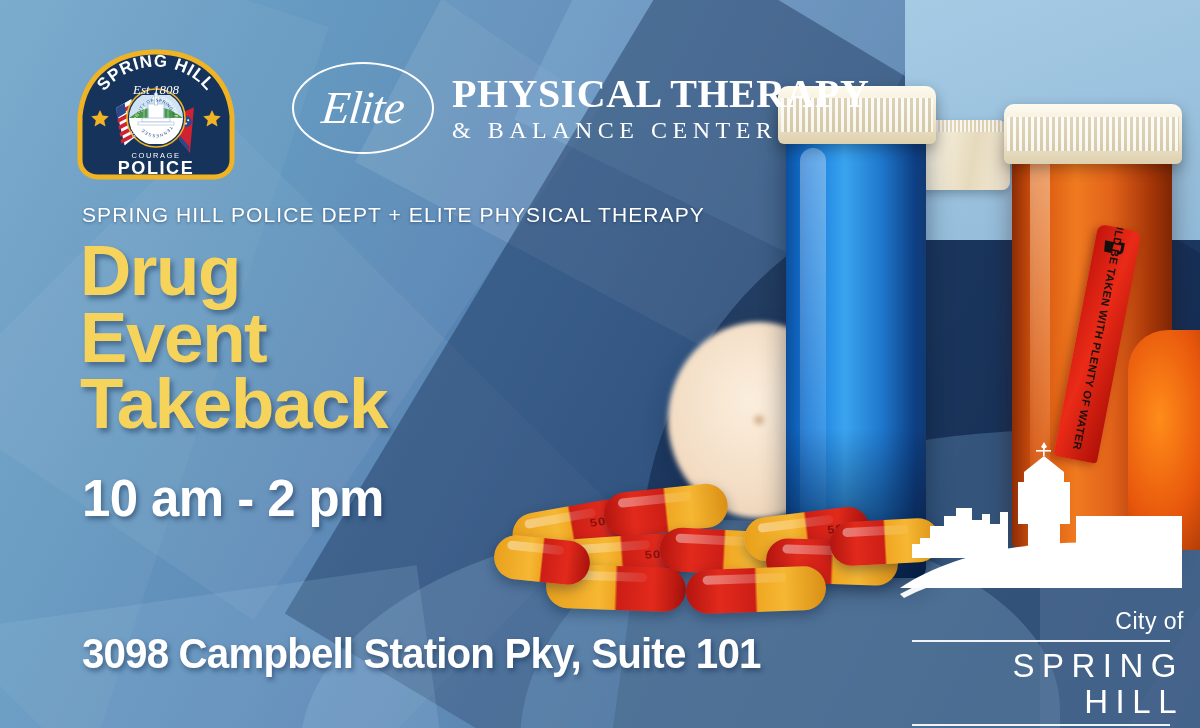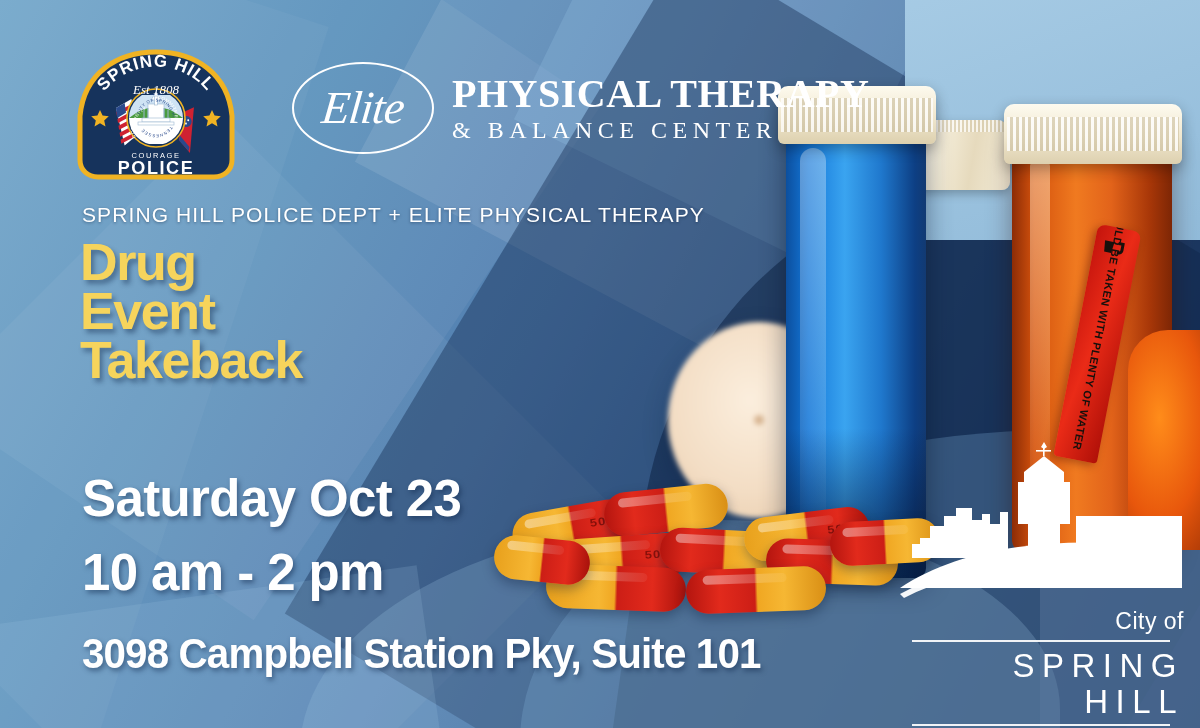--- a/index.html
+++ b/index.html
@@ -157,21 +157,21 @@
     font-family:"Liberation Serif",serif;font-size:24px;color:#fff;letter-spacing:5.5px;line-height:1;
   }
 
   
   .eyebrow{
     position:absolute;left:82px;top:203px;font-size:21px;color:#fff;letter-spacing:1.1px;
     font-weight:400;text-shadow:0 1px 3px rgba(10,30,60,.45);
   }
   .headline{
     position:absolute;left:80px;top:238px;width:560px;
-    font-size:52px;font-weight:bold;line-height:.94;color:#f6d45c;
+    font-size:71px;font-weight:bold;line-height:.94;color:#f6d45c;
     letter-spacing:-1.4px;text-shadow:3px 4px 5px rgba(20,45,80,.45);
   }
   .when{
     position:absolute;left:82px;top:462px;width:560px;color:#fff;
     font-size:51px;font-weight:bold;line-height:1.45;letter-spacing:-.6px;
     text-shadow:2px 3px 5px rgba(15,40,75,.5);
   }
   .address{
     position:absolute;left:82px;top:630px;color:#fff;
     font-size:42px;font-weight:bold;letter-spacing:-.9px;
@@ -333,21 +333,20 @@
 
   <div class="eyebrow">SPRING HILL POLICE DEPT + ELITE PHYSICAL THERAPY</div>
 
   <div class="headline">
     <div>Drug</div>
     <div>Event</div>
     <div>Takeback</div>
   </div>
 
   <div class="when">
-    <div>Saturday Oct 23</div>
     <div>10 am - 2 pm</div>
   </div>
 
   <div class="address">3098 Campbell Station Pky, Suite 101</div>
 
   <div class="citylogo">
     <svg viewBox="0 0 286 180" width="286" height="180">
       <g fill="#ffffff">
 
         <path d="M146 4 l3 5 -3 2 -3 -2 Z"></path>

